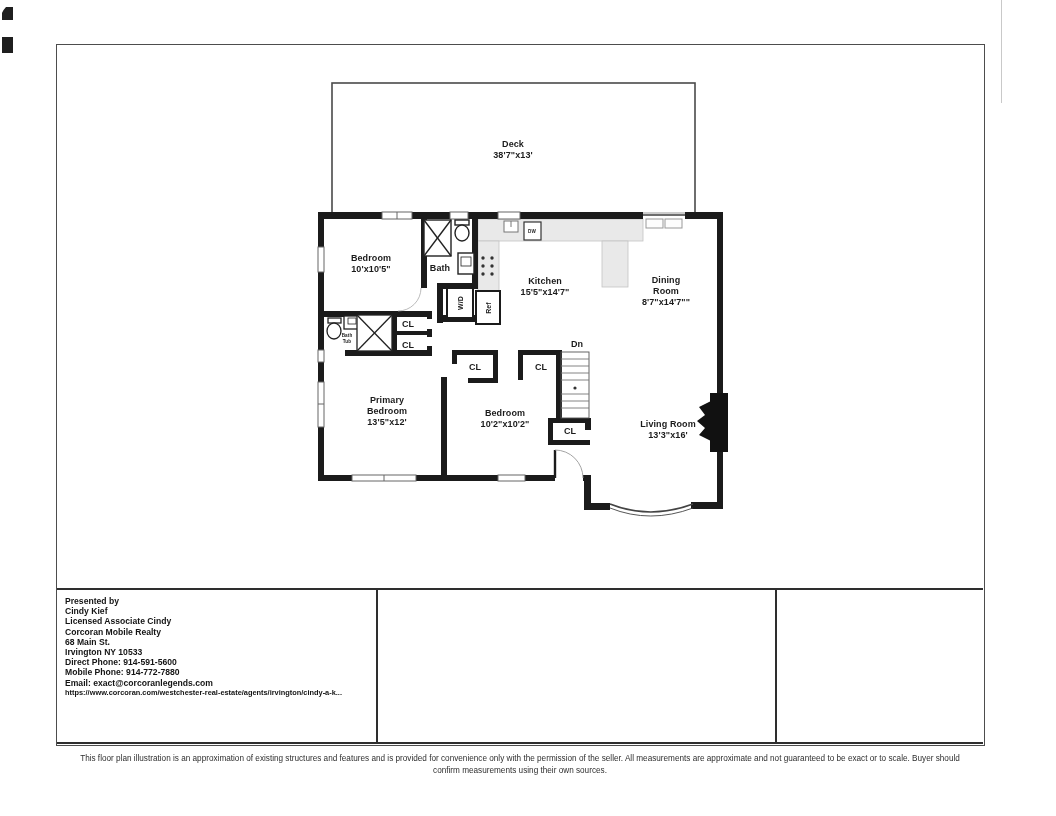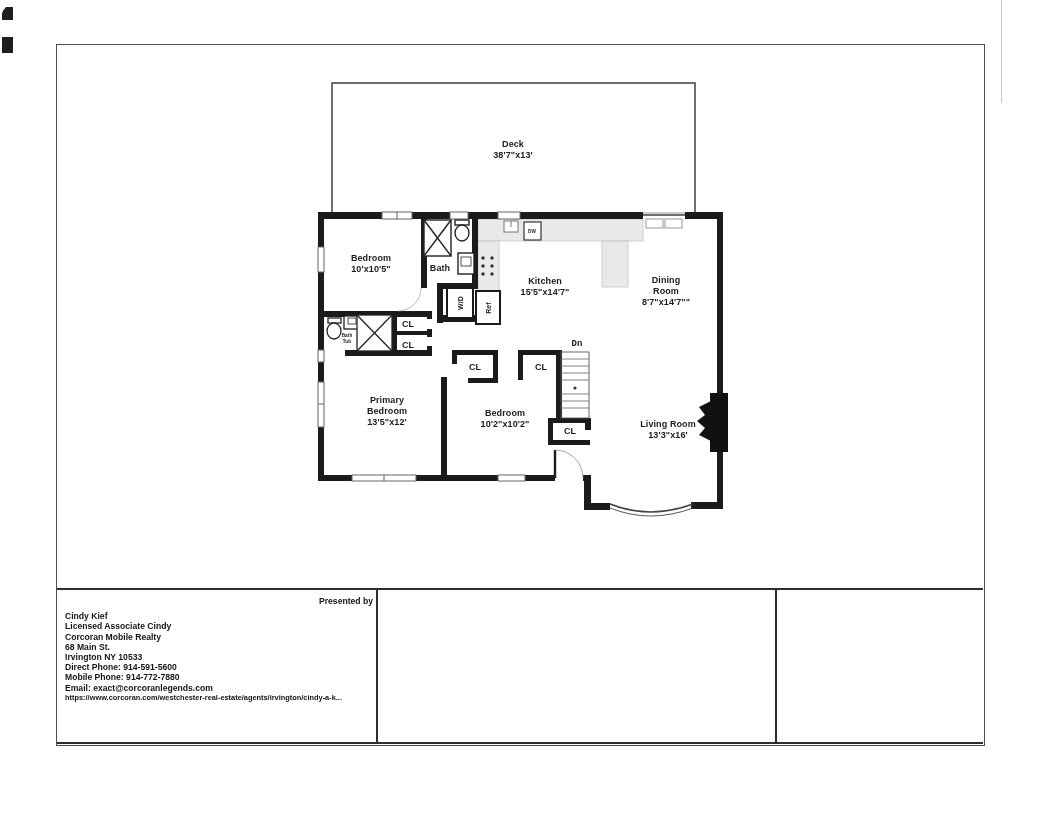--- a/index.html
+++ b/index.html
@@ -13,21 +13,21 @@
        font-size:9px;line-height:11px;color:#1b1b1b;white-space:nowrap;letter-spacing:.1px;}
   .lbl.small{font-size:4.6px;line-height:5.5px;}
   .lbl.rot{transform:translate(-50%,-50%) rotate(-90deg);font-size:7px;}
   .lbl.dw{font-size:4.6px;}
   
   .cell{position:absolute;box-sizing:border-box;border-color:#2e2e2e;border-style:solid;}
   .cellA{left:57px;top:588px;width:321px;height:156px;border-width:2px 2px 2px 0;}
   .cellB{left:378px;top:588px;width:399px;height:156px;border-width:2px 2px 2px 0;}
   .cellC{left:777px;top:588px;width:206px;height:156px;border-width:2px 0 2px 0;}
   .agent{position:absolute;left:8px;top:6px;font-size:8.6px;font-weight:bold;line-height:10.2px;color:#141414;}
-  .agent .hdr{margin-bottom:5px;text-align:right;}
+  .agent .hdr{}
   .agent .url{font-size:7.4px;white-space:nowrap;overflow:hidden;width:308px;}
   .disclaimer{left:56px;top:753px;width:928px;text-align:center;font-size:8.2px;line-height:11.5px;color:#2e2e2e;}
   .watermark{left:942px;top:792px;width:104px;text-align:right;font-size:13px;color:#c2410c;letter-spacing:.3px;margin-top:44px;}
   .scanmark{background:#1f1f1f;}
   .scanline{background:#c9c9c9;}
 </style>
 </head>
 <body>
 
 <div class="canvas">
@@ -235,21 +235,21 @@
   <div class="lbl" style="left:648px;top:430px;margin-left:20px;">
     <div>Living Room</div>
     <div>13'3"x16'</div>
   </div>
 
   <div class="lbl" style="left:408px;top:324px;">CL</div>
   <div class="lbl" style="left:408px;top:345px;">CL</div>
   <div class="lbl" style="left:475px;top:367px;">CL</div>
   <div class="lbl" style="left:541px;top:367px;">CL</div>
   <div class="lbl" style="left:570px;top:431px;">CL</div>
-  <div class="lbl" style="left:577px;top:344px;font-family:Liberation Mono, monospace;">Dn</div>
+  <div class="lbl" style="left:577px;top:344px;">Dn</div>
   <div class="lbl rot" style="left:460px;top:303px;">W/D</div>
   <div class="lbl rot" style="left:488px;top:308px;">Ref</div>
   <div class="lbl dw" style="left:532px;top:231px;">DW</div>
 
   <div class="cell cellA">
     <div class="agent">
       <div class="hdr">Presented by</div>
       <div>Cindy Kief</div>
       <div>Licensed Associate Cindy</div>
       <div>Corcoran Mobile Realty</div>
@@ -265,17 +265,19 @@
   <div class="cell cellB">
     
     
   </div>
 
   <div class="cell cellC">
     
   </div>
 
   <div class="abs disclaimer">
+    <div>This floor plan illustration is an approximation of existing structures and features and is provided for convenience only with the permission of the seller. All measurements are approximate and not guaranteed to be exact or to scale. Buyer should</div>
+    <div>confirm measurements using their own sources.</div>
   </div>
 
   <div class="abs watermark">OneKey MLS</div>
 
 </div>
 
 </body></html>

